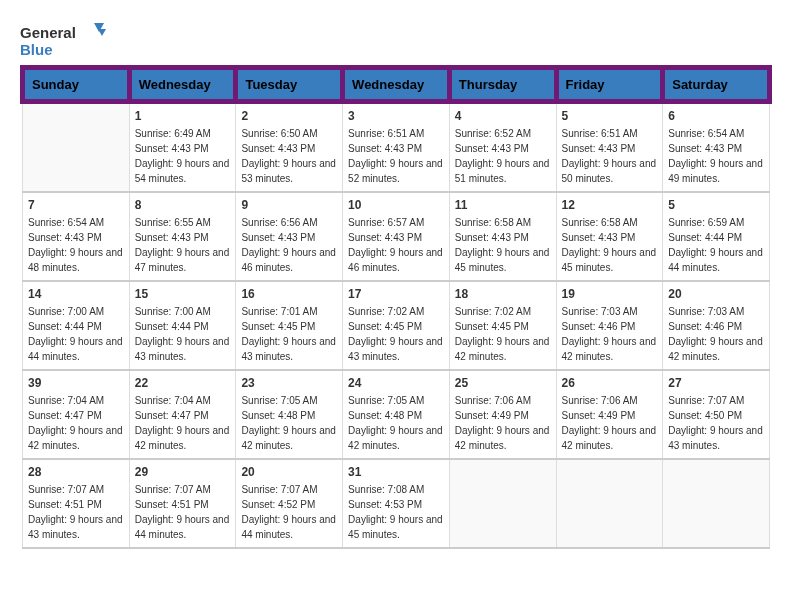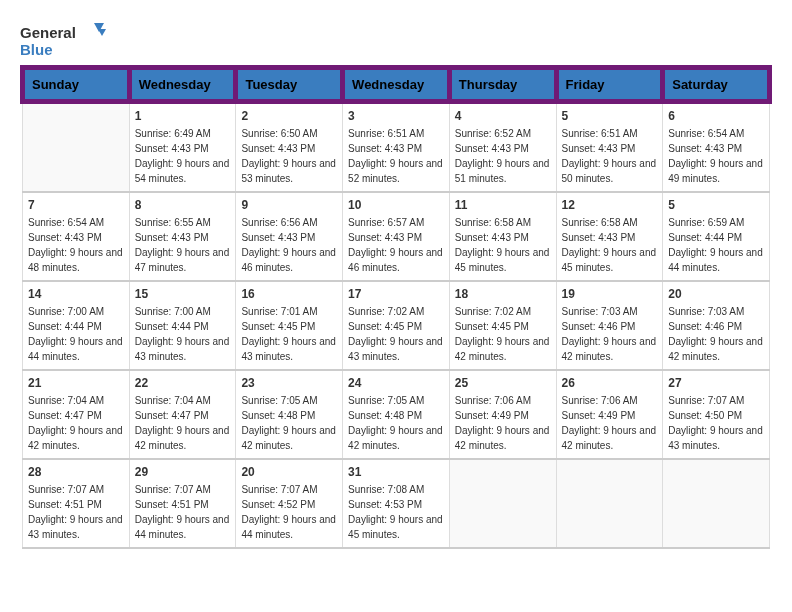--- a/index.html
+++ b/index.html
@@ -185,21 +185,21 @@
           <span class="day-number">19</span>
           <div class="day-info"><span>Sunrise: 7:03 AM</span><br><span>Sunset: 4:46 PM</span><br><span>Daylight: 9 hours and 42 minutes.</span></div>
         </td>
         <td>
           <span class="day-number">20</span>
           <div class="day-info"><span>Sunrise: 7:03 AM</span><br><span>Sunset: 4:46 PM</span><br><span>Daylight: 9 hours and 42 minutes.</span></div>
         </td>
       </tr>
       <tr>
         <td>
-          <span class="day-number">21</span>
+          <span class="day-number">39</span>
           <div class="day-info"><span>Sunrise: 7:04 AM</span><br><span>Sunset: 4:47 PM</span><br><span>Daylight: 9 hours and 42 minutes.</span></div>
         </td>
         <td>
           <span class="day-number">22</span>
           <div class="day-info"><span>Sunrise: 7:04 AM</span><br><span>Sunset: 4:47 PM</span><br><span>Daylight: 9 hours and 42 minutes.</span></div>
         </td>
         <td>
           <span class="day-number">23</span>
           <div class="day-info"><span>Sunrise: 7:05 AM</span><br><span>Sunset: 4:48 PM</span><br><span>Daylight: 9 hours and 42 minutes.</span></div>
         </td>

